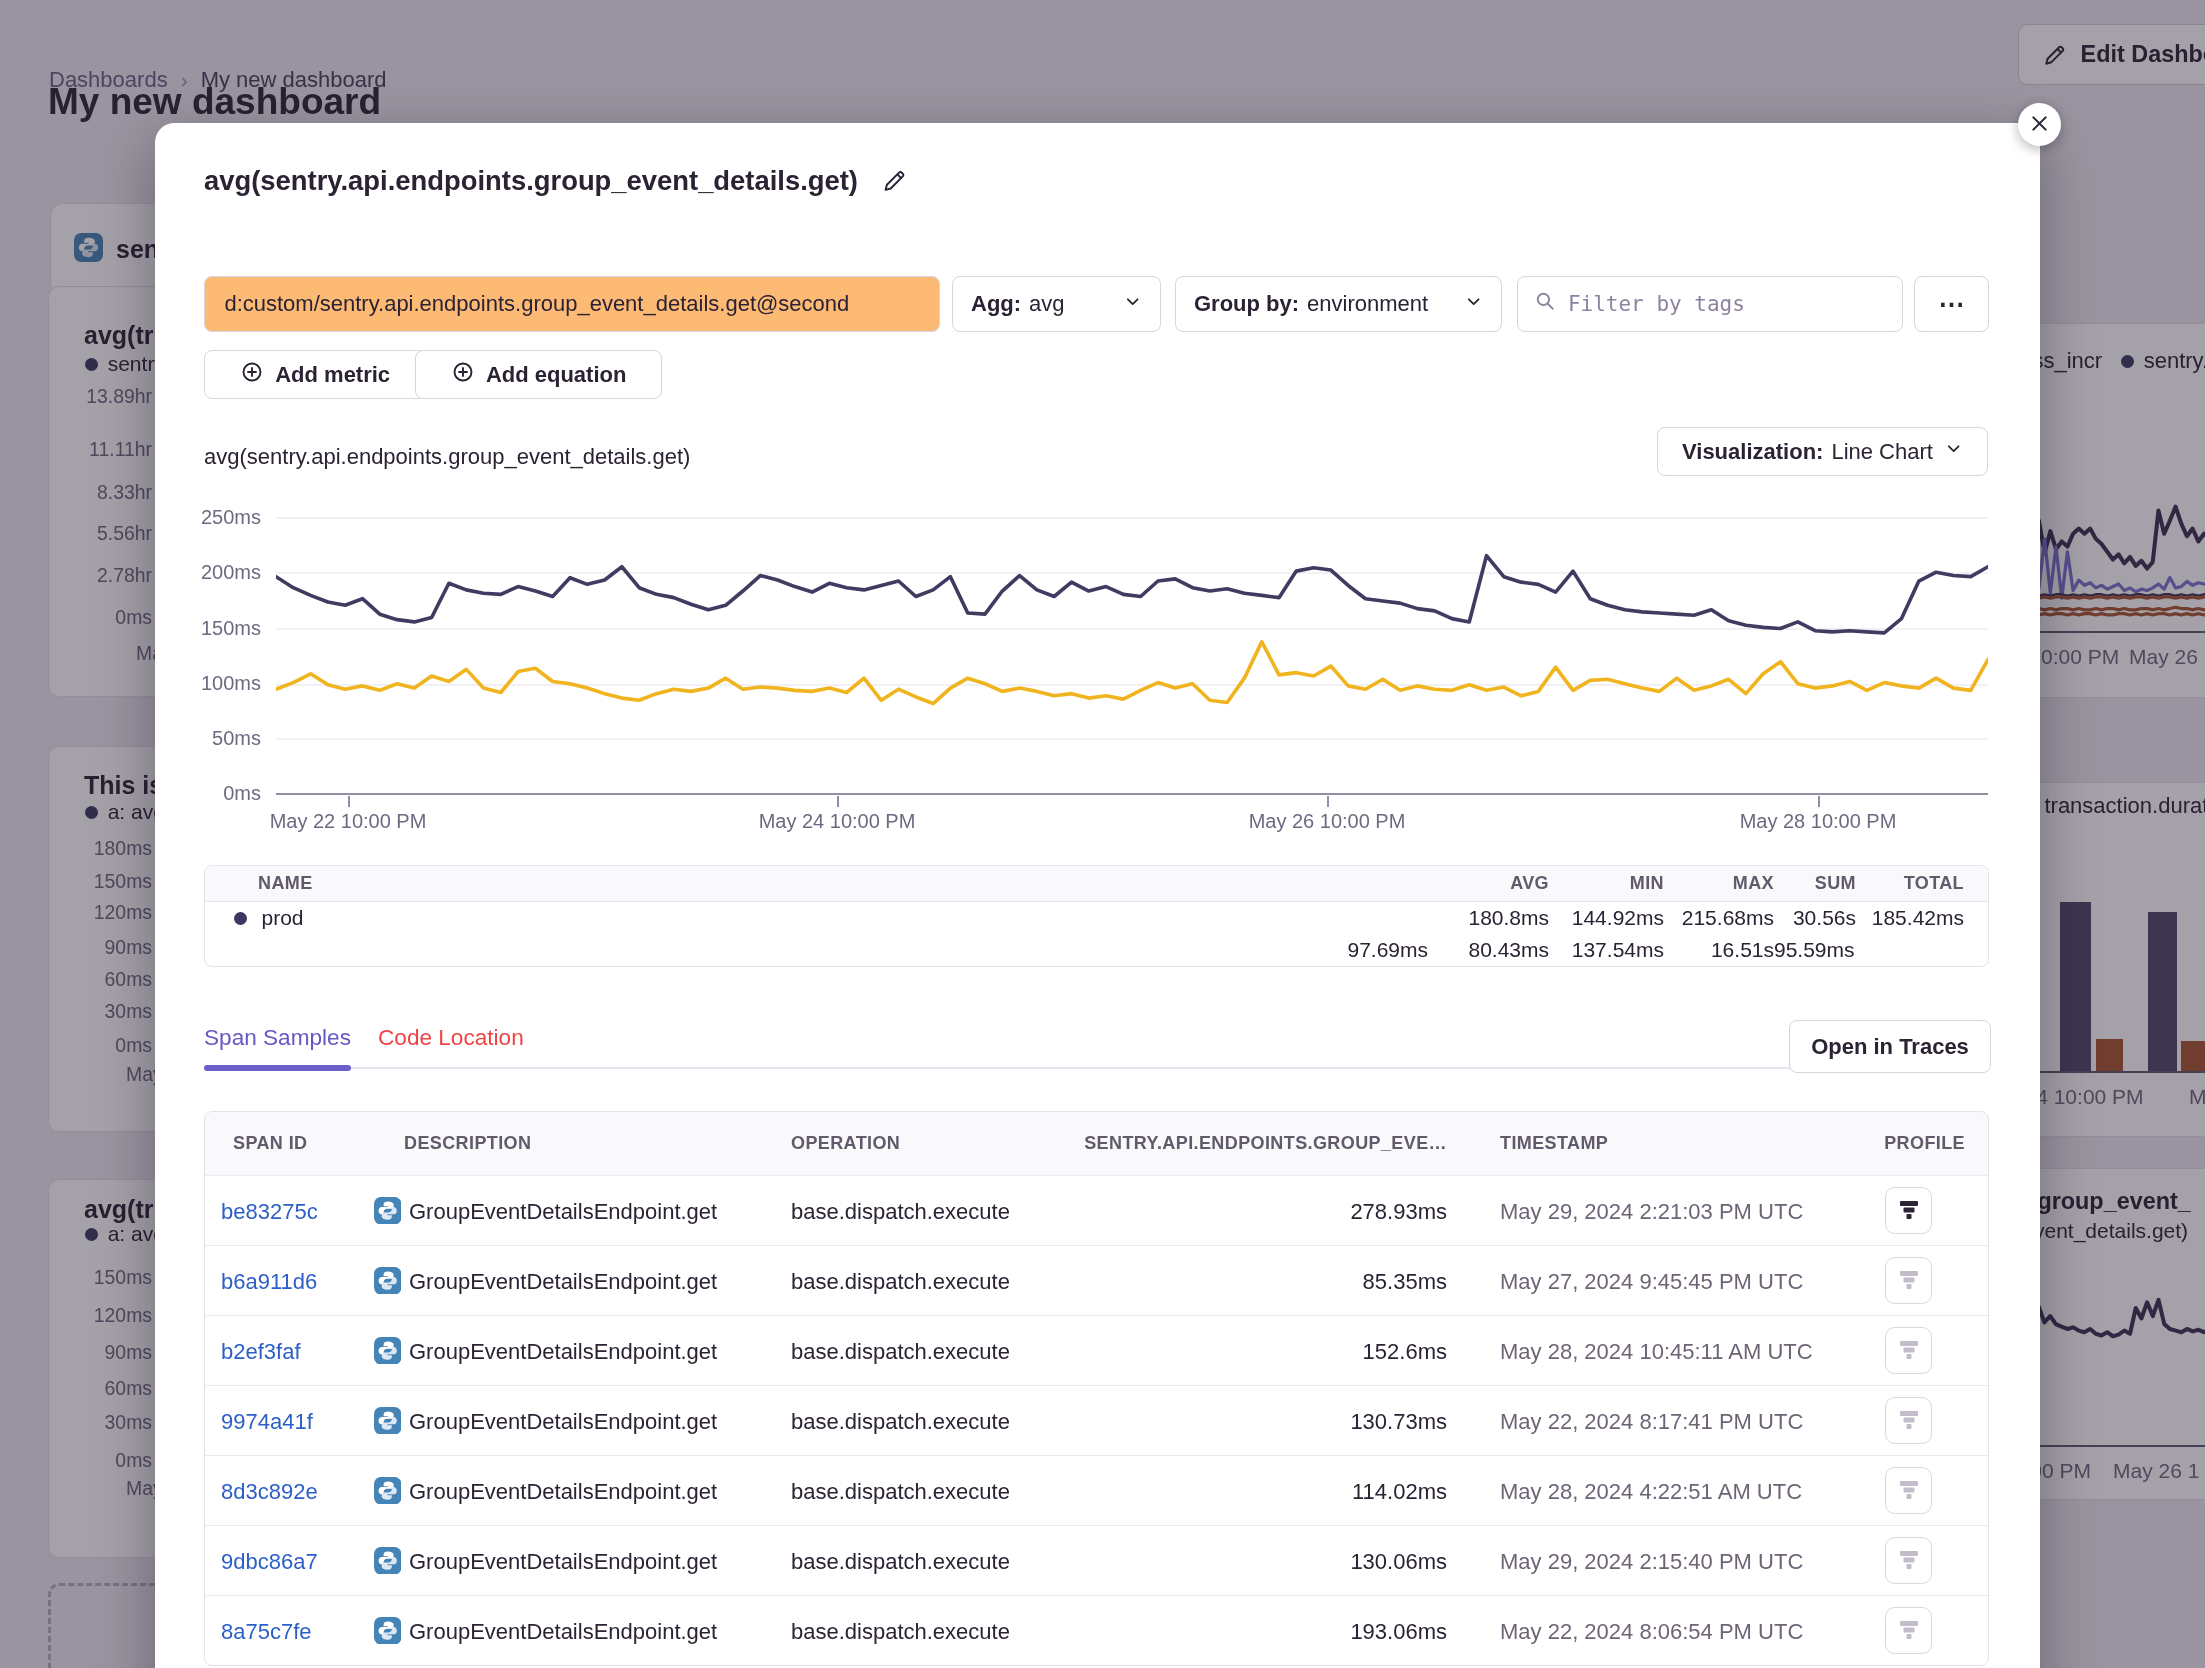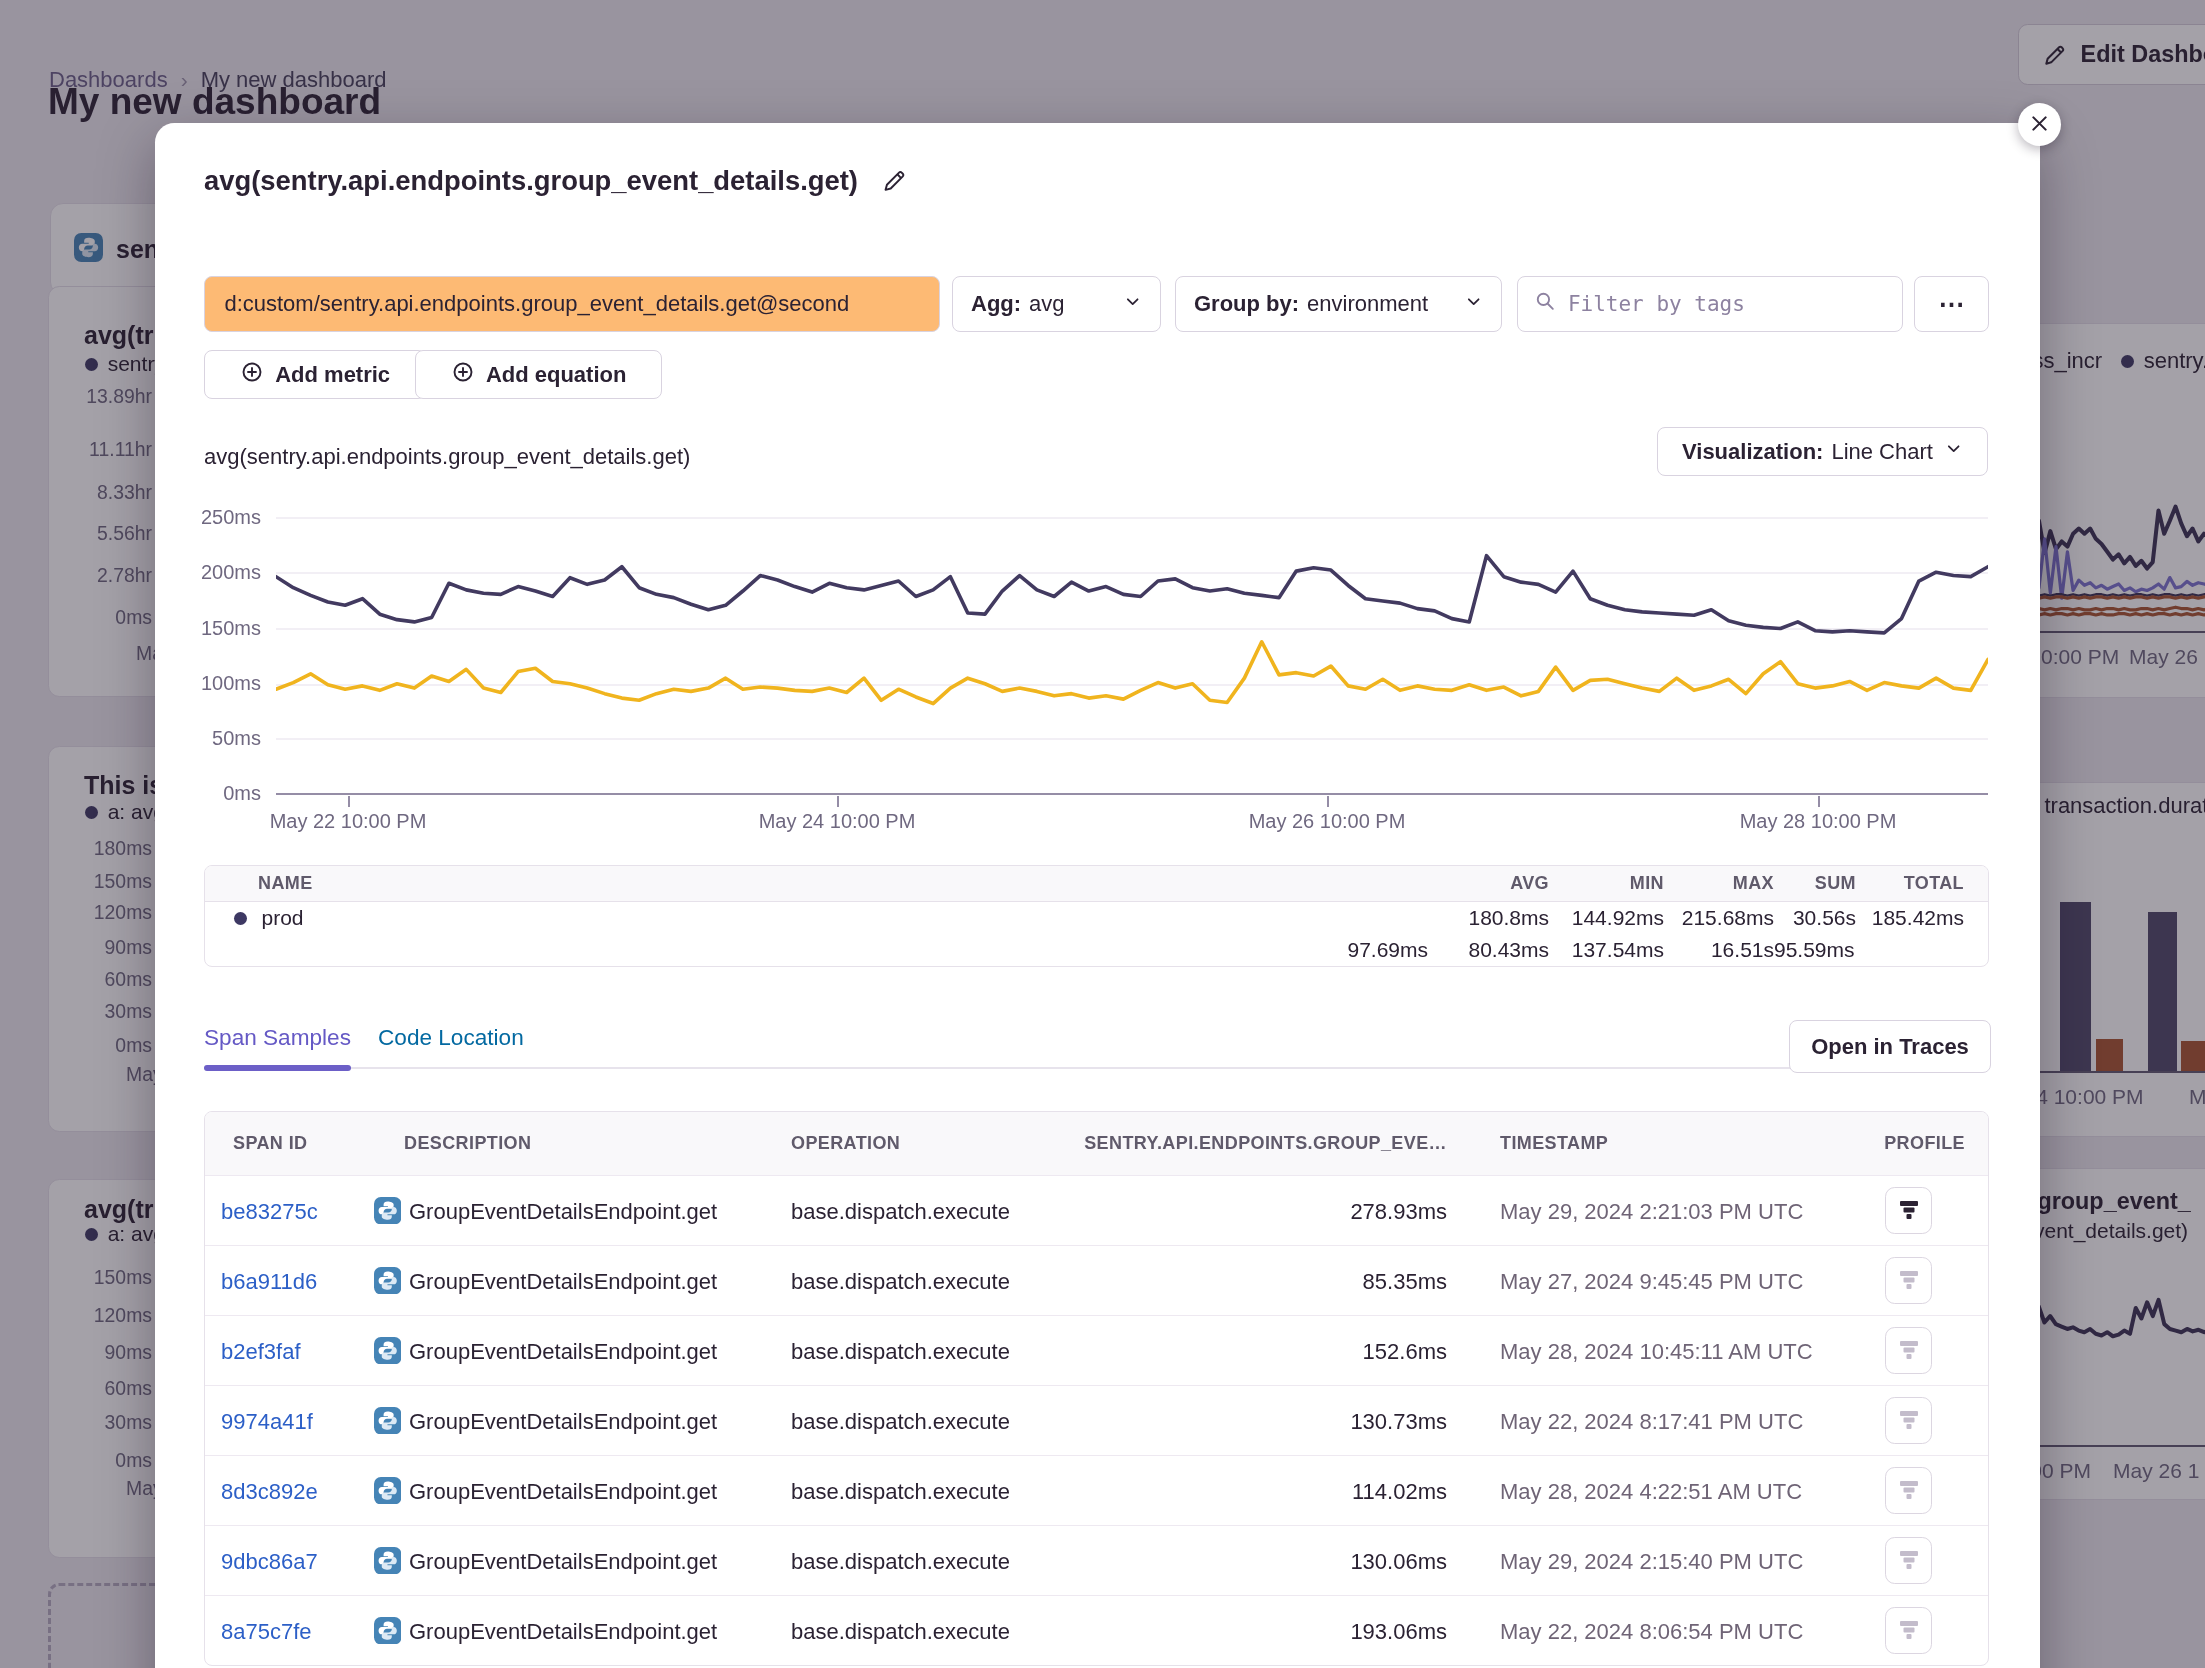--- a/index.html
+++ b/index.html
@@ -350,21 +350,21 @@
           <div class="sc">80.43ms</div>
           <div class="sc">137.54ms</div>
           <div class="sc">16.51s</div>
           <div class="sc last">95.59ms</div>
         </div>
       </div>
     </div>
 
     <div class="tabs">
       <div class="tab" style="left:0;color:#6559c5;font-weight:400;">Span Samples</div>
-      <div class="tab" style="left:174px;color:#0369a1;">Code Location</div>
+      <div class="tab" style="left:174px;color:#ef4444;">Code Location</div>
       <div class="tabbar"></div>
     </div>
     <div class="opentraces">Open in Traces</div>
 
     <div class="stbl">
       <div class="shead">
         <div style="left:28px;">SPAN ID</div>
         <div style="left:199px;">DESCRIPTION</div>
         <div style="left:586px;">OPERATION</div>
         <div style="left:839px;width:403px;text-align:right;">SENTRY.API.ENDPOINTS.GROUP_EVE…</div>

